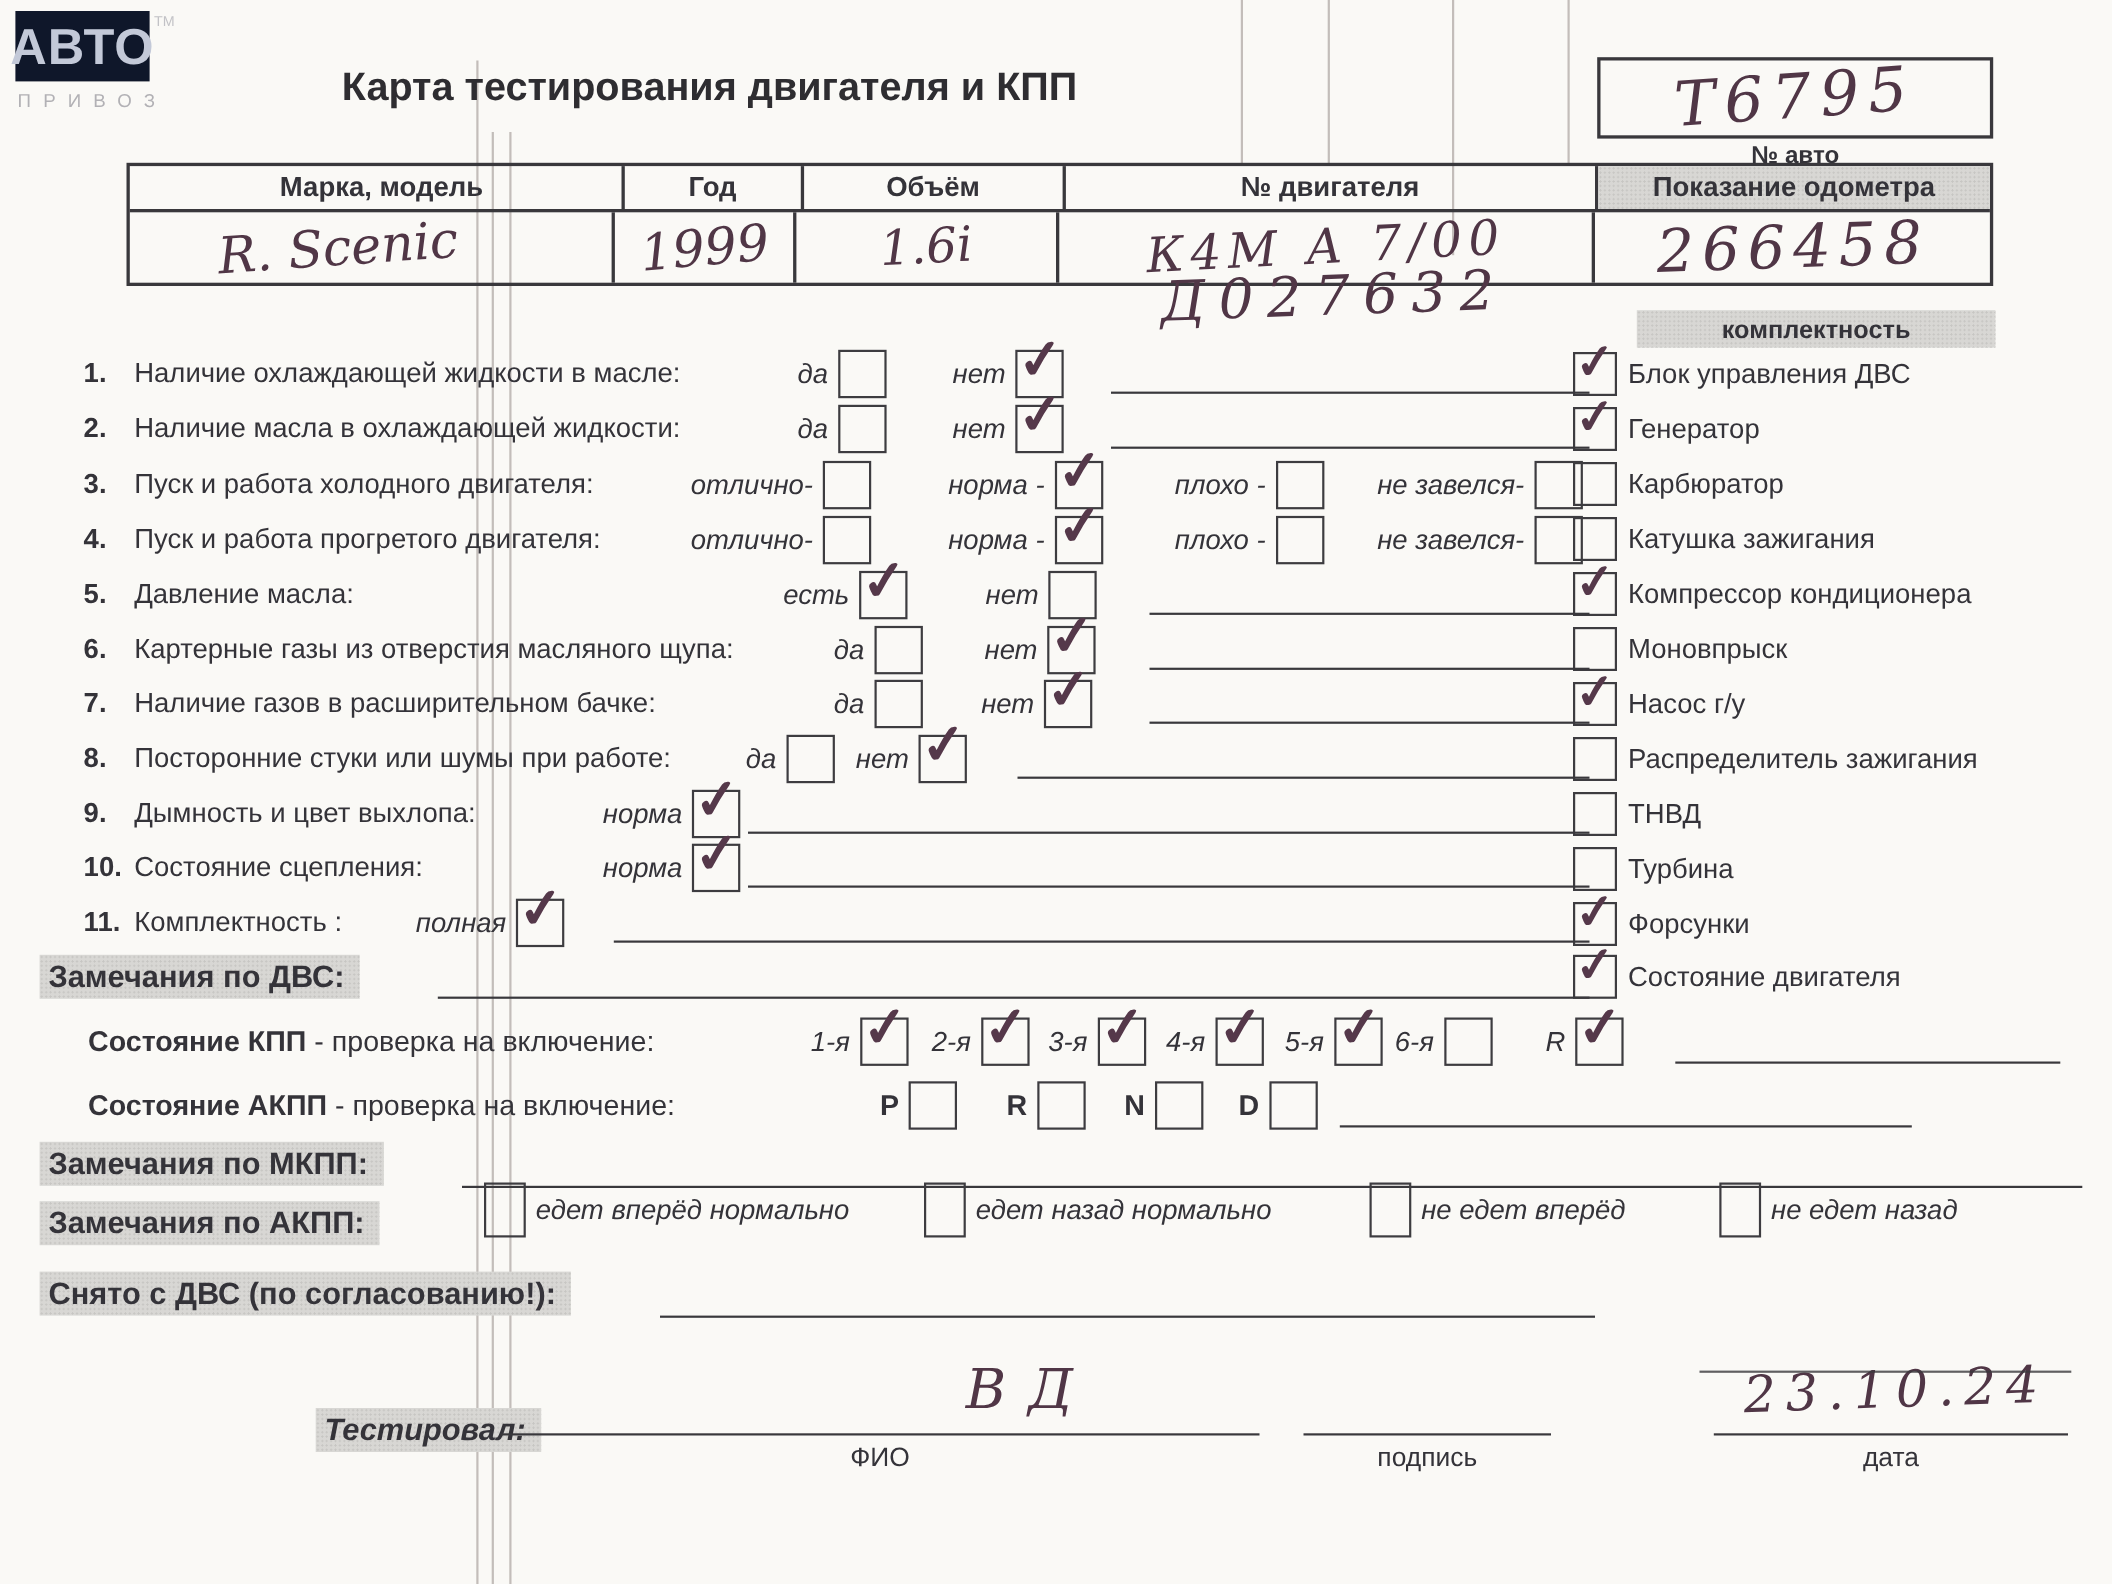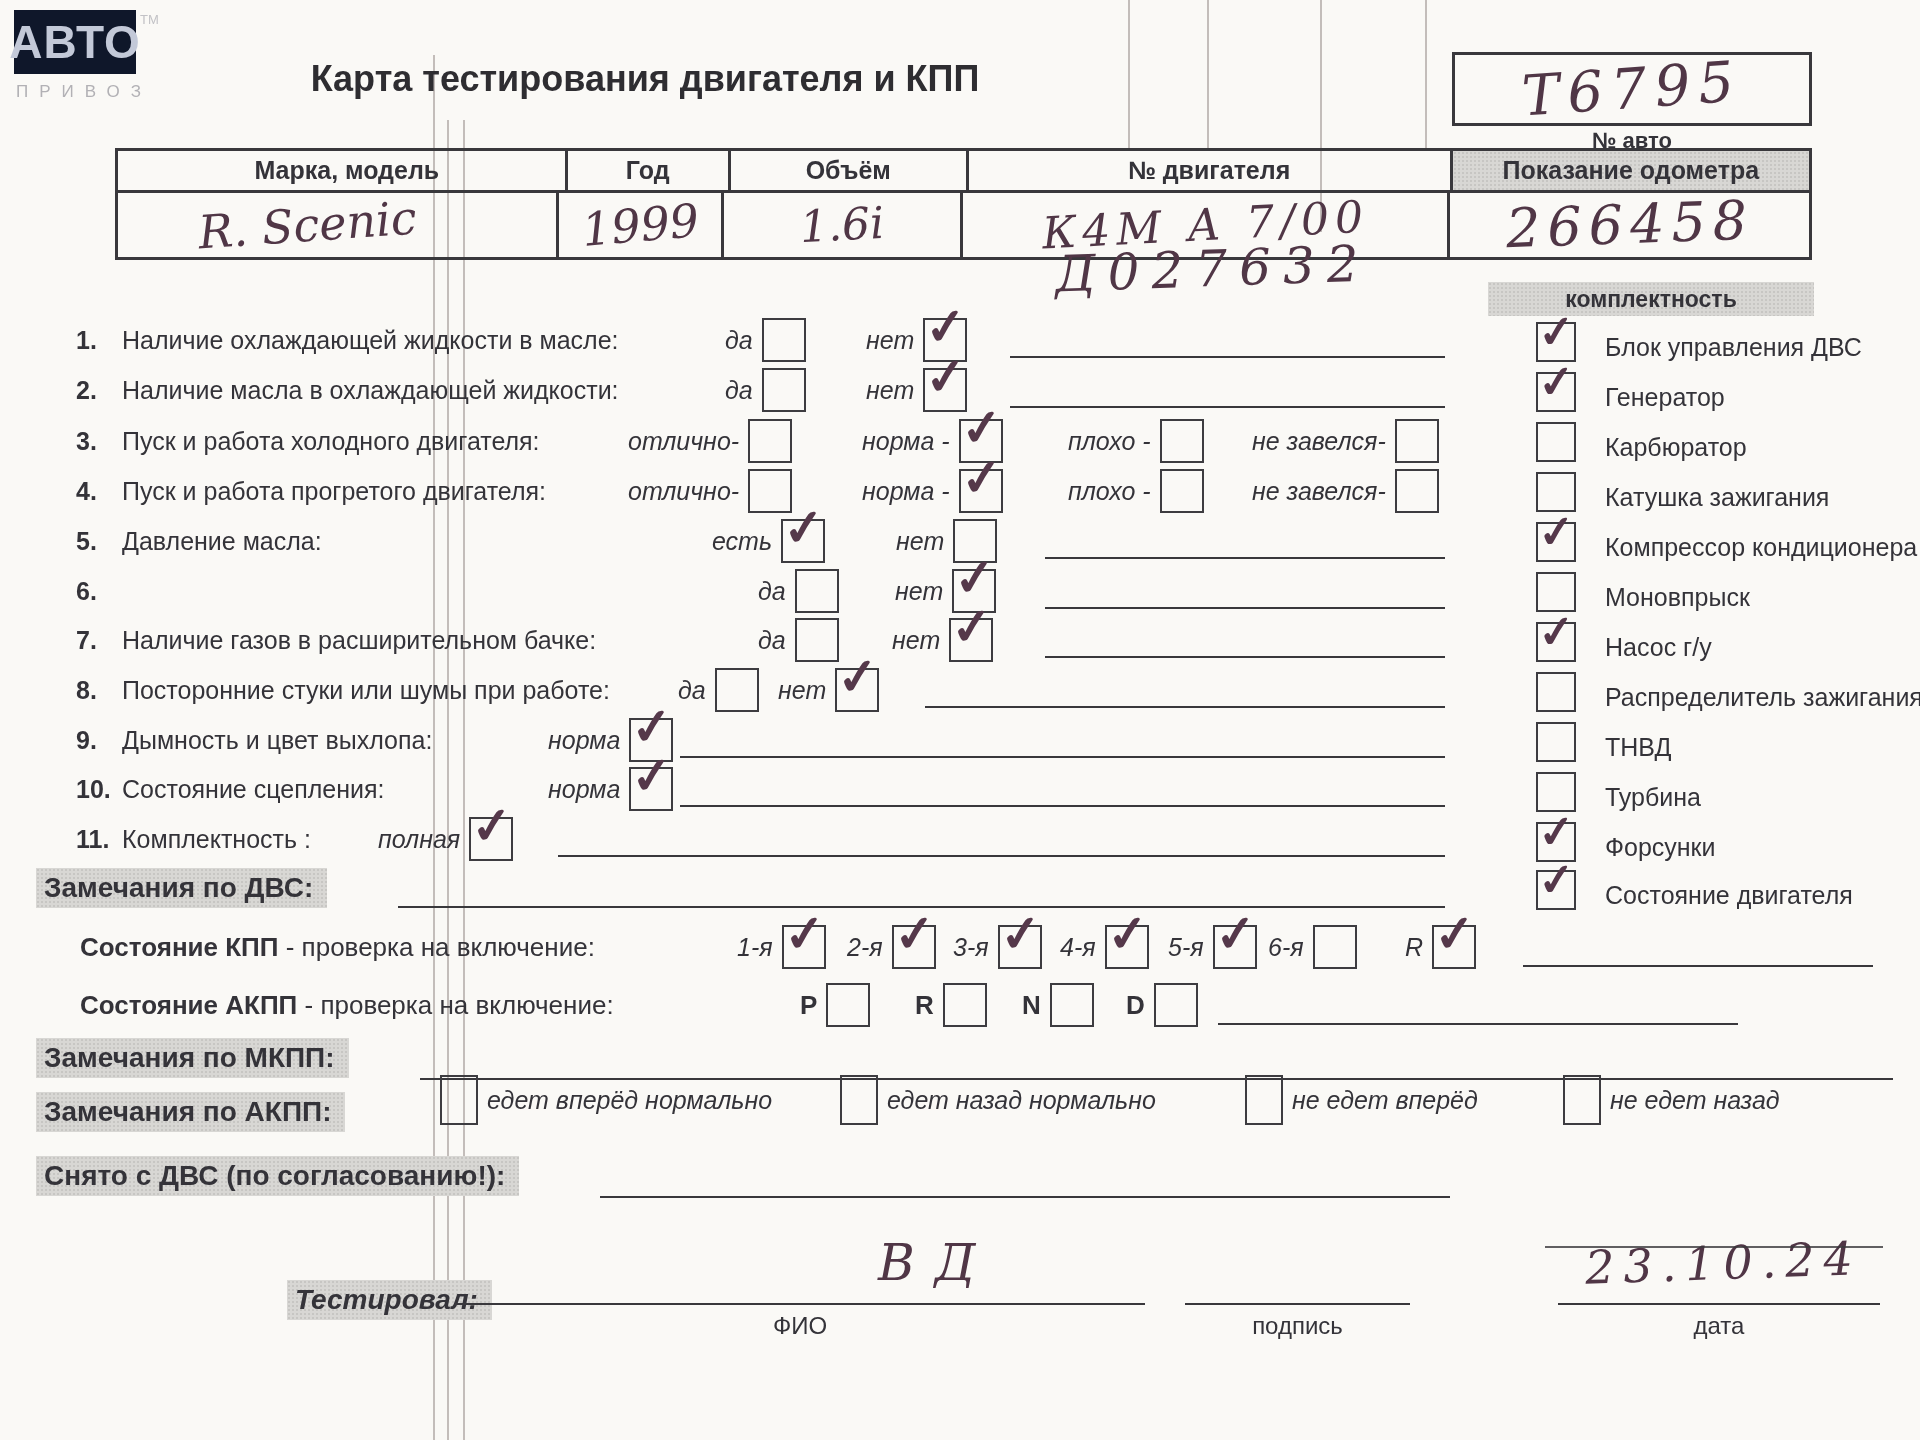--- a/index.html
+++ b/index.html
@@ -41,21 +41,21 @@
   .hw-year{font-size:46px;transform:rotate(-5deg);}
   .hw-vol{font-size:44px;transform:rotate(-3deg);}
   .hw-eng{font-size:44px;letter-spacing:6px;transform:rotate(-3deg);}
   .hw-eng2{position:absolute;left:1055px;top:244px;font-size:50px;letter-spacing:12px;transform:rotate(-2deg);}
   .hw-odo{font-size:54px;letter-spacing:7px;transform:rotate(-2deg);}
   .hw-sign{position:absolute;left:878px;top:1238px;font-size:50px;letter-spacing:20px;}
   .hw-date{position:absolute;left:1585px;top:1240px;font-size:46px;letter-spacing:9px;transform:rotate(-2deg);}
   
   .comp-header{position:absolute;left:1488px;top:282px;width:326px;height:34px;line-height:34px;text-align:center;
     font-weight:bold;font-size:23px;}
-  .citem{position:absolute;left:1536px;height:44px;display:flex;align-items:flex-end;gap:29px;}
+  .citem{position:absolute;left:1430px;height:44px;display:flex;align-items:center;gap:10px;}
   .citem .clabel{font-size:25px;white-space:nowrap;}
   
   .cb{width:44px;height:44px;border:2.5px solid #3d3c40;box-sizing:border-box;position:relative;flex:none;background:transparent;}
   .cb.small{width:40px;height:40px;}
   .cb.tall{width:38px;height:50px;}
   .cb.checked::after{
     content:"✓";position:absolute;left:0px;top:-18px;font-family:"DejaVu Serif",serif;
     font-size:50px;font-weight:bold;color:#55384a;transform:rotate(-5deg);line-height:1;}
   .cb.small.checked::after{font-size:44px;top:-14px;}
   
@@ -255,20 +255,21 @@
     </span>
   <span class="ans" style="left:896px">
       <span class="opt">нет</span>
       <span class="cb"></span>
     </span>
   <span class="wline" style="left:1045px;width:400px"></span>
 </div>
 
 <div class="qrow" style="top:568px">
   <span class="qnum">6.</span>
+  <span class="qlabel">Картерные газы из отверстия масляного щупа:</span>
   <span class="ans" style="left:758px">
       <span class="opt">да</span>
       <span class="cb"></span>
     </span>
   <span class="ans" style="left:895px">
       <span class="opt">нет</span>
       <span class="cb checked"></span>
     </span>
   <span class="wline" style="left:1045px;width:400px"></span>
 </div>

